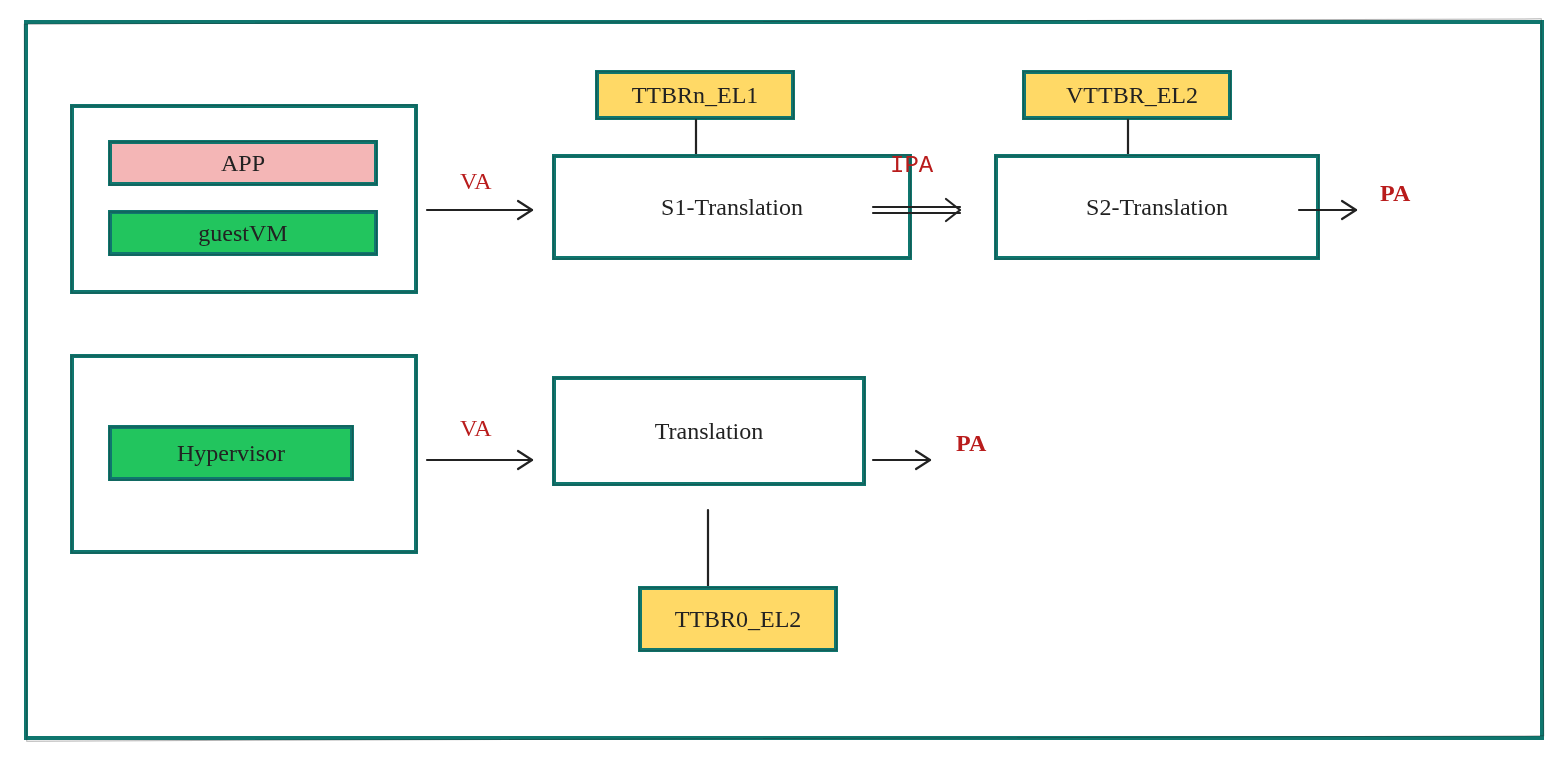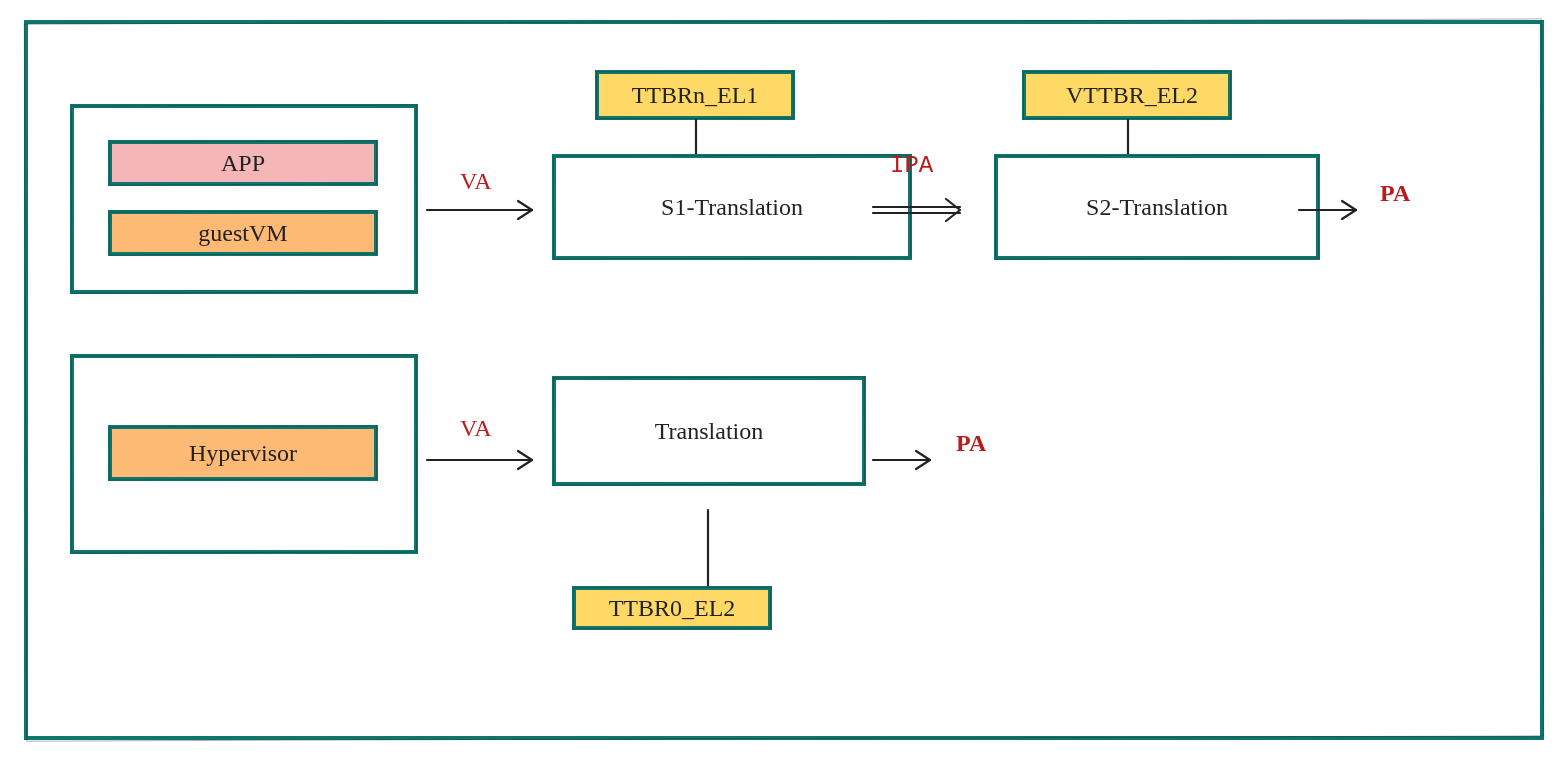--- a/index.html
+++ b/index.html
@@ -45,21 +45,21 @@
     text-align: center;
   }
   .free-label {
     position: absolute;
     font-size: 24px;
     color: #b91c1c;
   }
 
   .yellow { background: #ffd966; }
   .pink   { background: #f4b6b6; }
-  .green  { background: #fdba74; }
+  .green  { background: #22c55e; }
 
   svg.arrow {
     position: absolute;
     overflow: visible;
     pointer-events: none;
   }
   svg.arrow path, svg.arrow line {
     stroke: #222;
     stroke-width: 2.2;
     fill: none;
@@ -124,40 +124,40 @@
 
   <svg class="arrow" style="left:1294px; top:195px; width:80px; height:30px;">
     <line x1="5" y1="15" x2="62" y2="15"></line>
     <path d="M62 15 L48 6 M62 15 L48 24"></path>
   </svg>
 
   <div class="free-label big-label" style="left:1380px; top:180px;">PA</div>
 
   <div class="box" style="left:70px; top:354px; width:348px; height:200px; background:#fff;"></div>
 
-  <div class="box green" style="left:108px; top:425px; width:270px; height:56px;align-items:center;">
+  <div class="box green" style="left:108px; top:425px; width:246px; height:56px;align-items:center;">
     <span class="label">Hypervisor</span>
   </div>
 
   <div class="free-label" style="left:460px; top:415px;">VA</div>
 
   <svg class="arrow" style="left:422px; top:445px; width:130px; height:30px;">
     <line x1="5" y1="15" x2="110" y2="15"></line>
     <path d="M110 15 L96 6 M110 15 L96 24"></path>
   </svg>
 
   <div class="box" style="left:552px; top:376px; width:314px; height:110px;">
     <span class="label">Translation</span>
   </div>
 
   <svg class="arrow" style="left:706px; top:510px; width:4px; height:76px;">
     <line x1="2" y1="0" x2="2" y2="76"></line>
   </svg>
 
-  <div class="box yellow" style="left:572px; top:586px; width:200px; height:44px;">
+  <div class="box yellow" style="left:638px; top:586px; width:200px; height:66px;">
     <span class="label">TTBR0_EL2</span>
   </div>
 
   <svg class="arrow" style="left:868px; top:445px; width:80px; height:30px;">
     <line x1="5" y1="15" x2="62" y2="15"></line>
     <path d="M62 15 L48 6 M62 15 L48 24"></path>
   </svg>
 
   <div class="free-label big-label" style="left:956px; top:430px;">PA</div>
 

